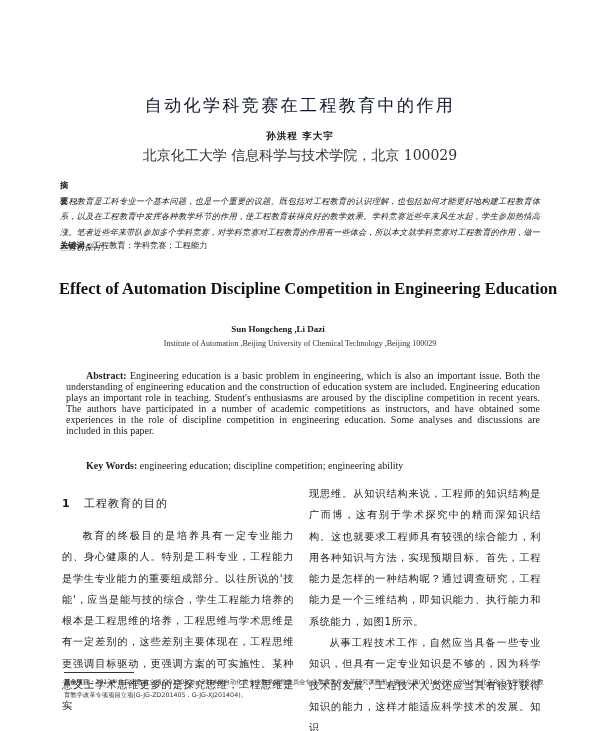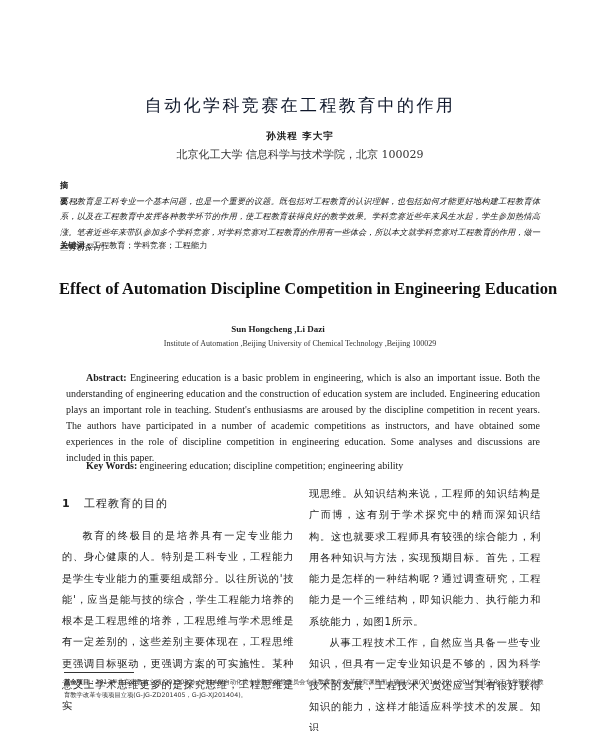--- a/index.html
+++ b/index.html
@@ -13,21 +13,21 @@
       top: 94px; left: 0; width: 600px; text-align: center;
       font-family: "DejaVu Sans", sans-serif; font-size: 17px; letter-spacing: 2.4px;
       color: #0f172a;
     }
     .cn-authors {
       top: 130px; left: 0; width: 600px; text-align: center;
       font-family: "DejaVu Sans", sans-serif; font-size: 9.5px; font-weight: bold; letter-spacing: 1px;
     }
     .cn-affil {
       top: 147px; left: 0; width: 600px; text-align: center;
-      font-family: "DejaVu Serif", serif; font-size: 11px; color: #333;
+      font-family: "DejaVu Serif", serif; font-size: 14px; color: #333;
     }
     .cn-abstract {
       top: 178px; left: 60px; width: 480px;
       font-family: "DejaVu Sans", sans-serif; font-size: 8.2px; line-height: 15.5px; color: #222;
     }
     .cn-abstract .label { font-weight: bold; display: inline-block; width: 33px; letter-spacing: 4px; }
     .cn-abstract .body { display: block; margin-top: -15.5px; text-align: justify; font-style: italic; }
     .cn-keywords {
       top: 240px; left: 60px; width: 480px;
       font-family: "DejaVu Sans", sans-serif; font-size: 8.2px; color: #222;
@@ -40,21 +40,21 @@
     .en-authors {
       top: 324px; left: 0; width: 556px; text-align: center;
       font-family: "Liberation Serif", serif; font-size: 9px; font-weight: bold;
     }
     .en-affil {
       top: 339px; left: 0; width: 600px; text-align: center;
       font-family: "Liberation Serif", serif; font-size: 8px; color: #333;
     }
     .en-abstract {
       top: 370px; left: 66px; width: 474px;
-      font-family: "Liberation Serif", serif; font-size: 10px; line-height: 16px; text-align: justify;
+      font-family: "Liberation Serif", serif; font-size: 10px; line-height: 11px; text-align: justify;
       text-indent: 20px; color: #222;
     }
     .en-abstract .label { font-weight: bold; }
     .en-keywords {
       top: 460px; left: 86px; width: 460px;
       font-family: "Liberation Serif", serif; font-size: 10px; color: #222;
     }
     .en-keywords .label { font-weight: bold; }
     .col-left {
       top: 496px; left: 62px; width: 232px;

